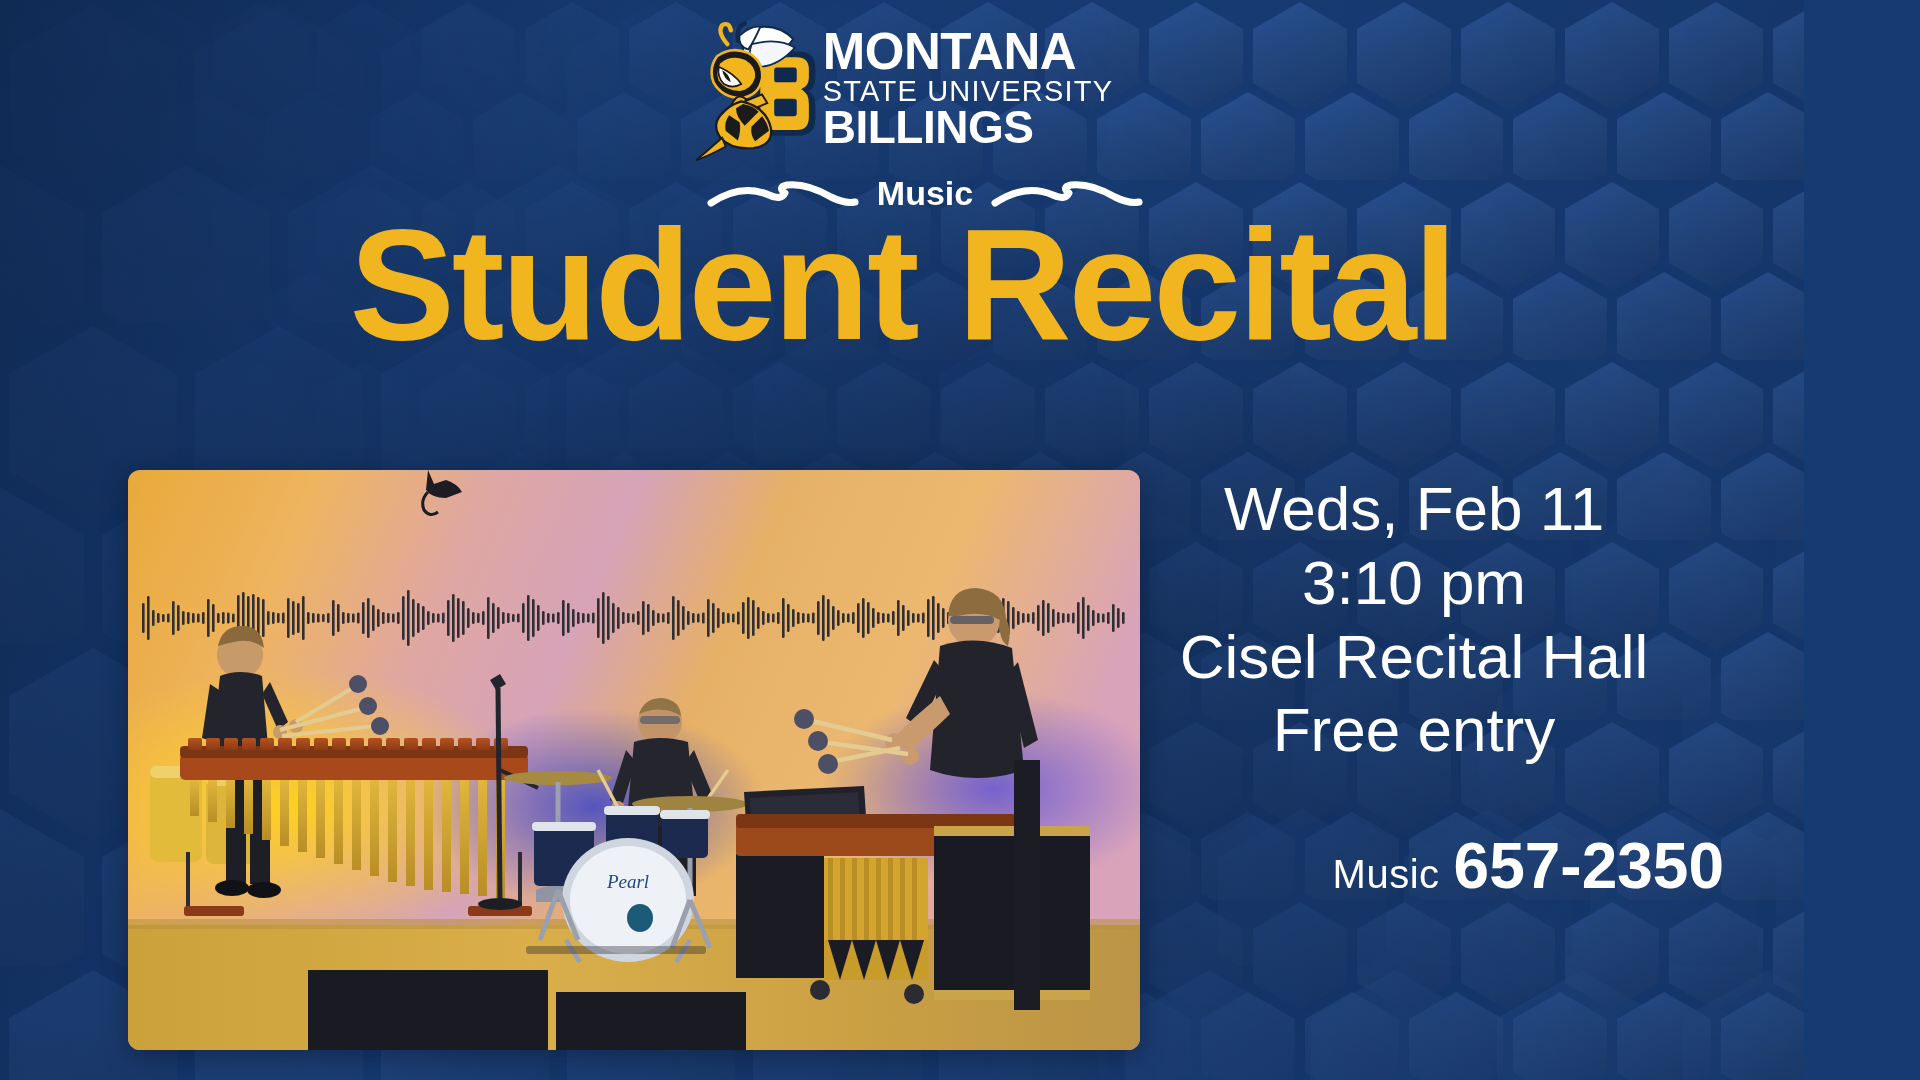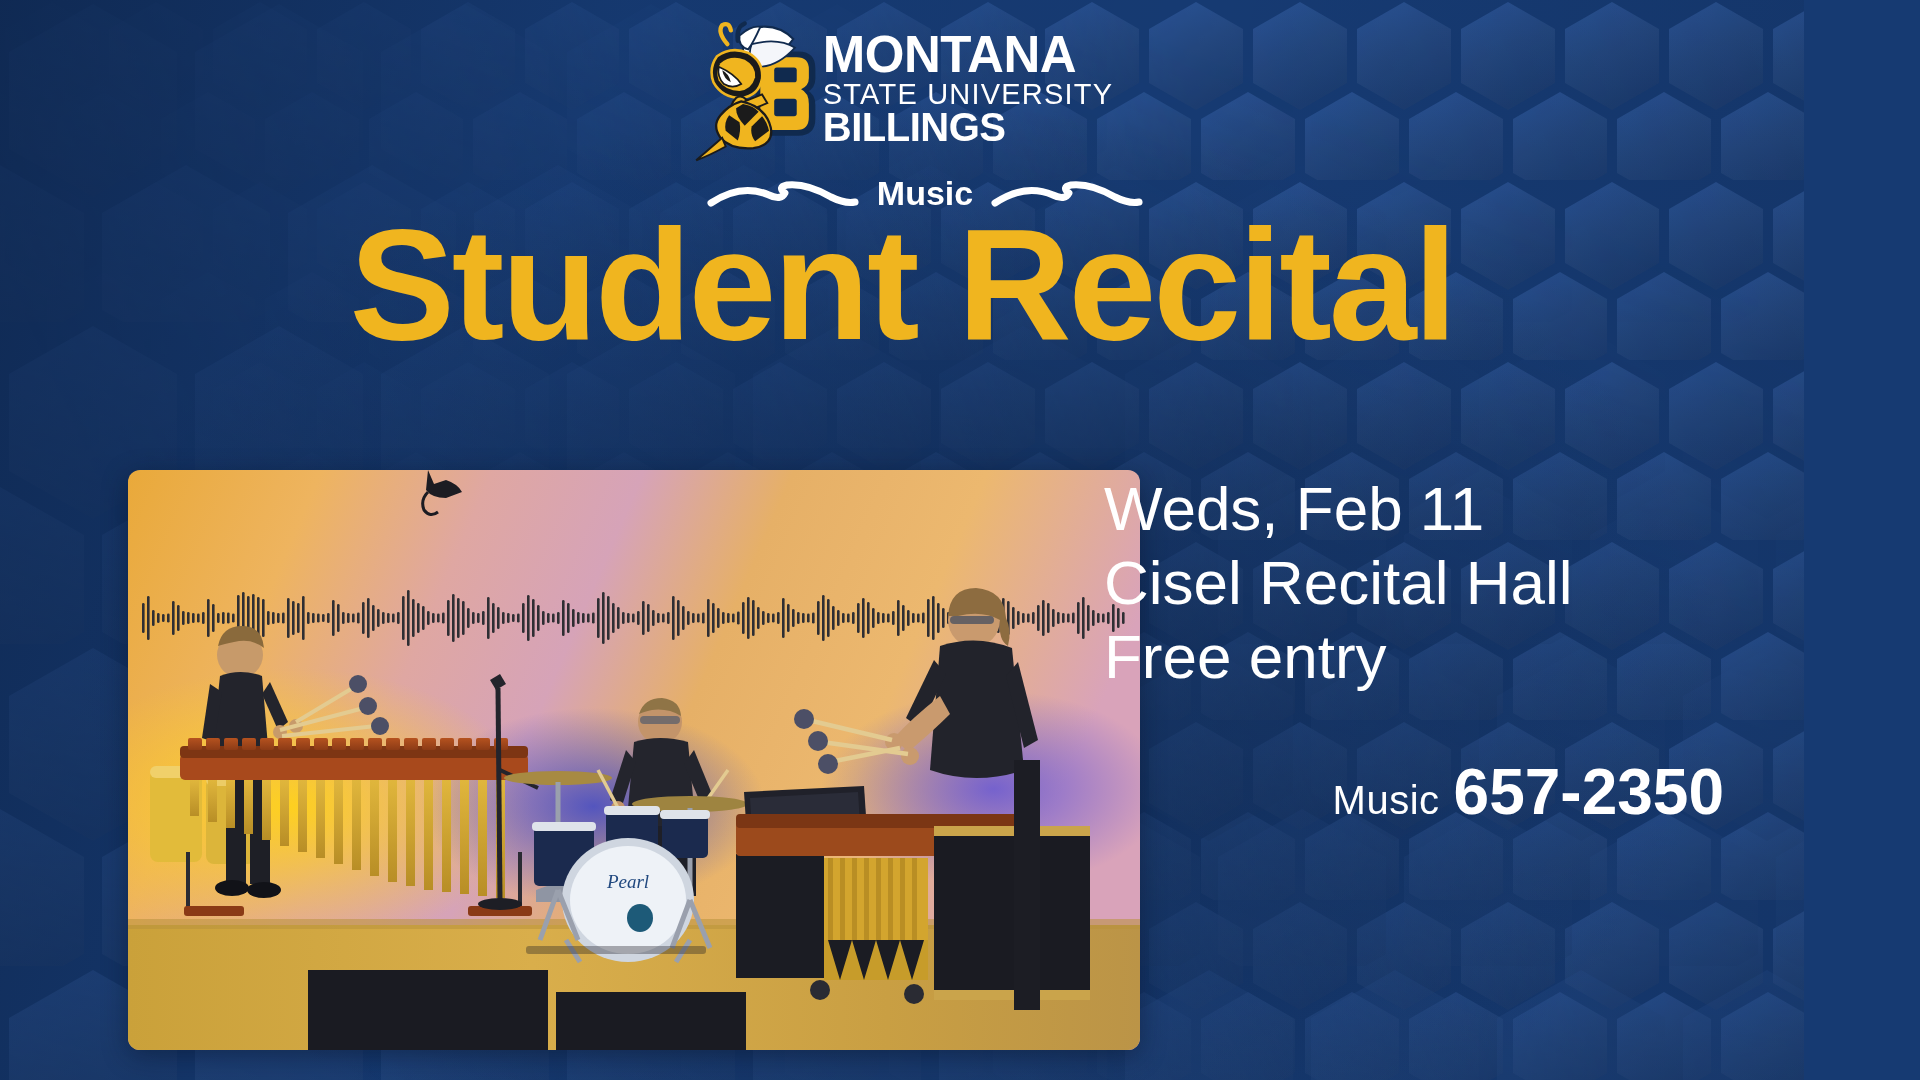--- a/index.html
+++ b/index.html
@@ -44,21 +44,21 @@
     letter-spacing:-0.5px; line-height:0.96;
     font-family:"Liberation Sans", sans-serif;
   }
   .wm-state {
     color:#ffffff; font-size:29px; font-weight:400;
     letter-spacing:1.2px; line-height:1.06;
     margin-top:-1px;
     font-family:"Liberation Sans", sans-serif;
   }
   .wm-billings {
-    color:#ffffff; font-weight:bold; font-size:40px;
+    color:#ffffff; font-weight:bold; font-size:46px;
     letter-spacing:-0.5px; line-height:0.98;
     margin-top:-1px;
     font-family:"Liberation Sans", sans-serif;
   }
   .music-row {
     display:flex; align-items:center; justify-content:center;
     gap:18px; margin-top:10px; margin-left:46px;
   }
   .music-word {
     color:#ffffff; font-weight:bold; font-size:34px;
@@ -89,21 +89,21 @@
     overflow:hidden;
     box-shadow:0 6px 26px rgba(6,18,40,0.45);
   }
   .photo-svg { display:block; width:1012px; height:580px; }
 
   
   .info {
     position:absolute;
     right:80px; top:472px;
     width:620px;
-    text-align:left;
+    text-align:center;
     color:#ffffff;
     font-family:"Liberation Sans", sans-serif;
   }
   .info-line {
     font-size:62px;
     font-weight:400;
     line-height:1.19;
     letter-spacing:0px;
     white-space:nowrap;
   }
@@ -649,20 +649,21 @@
         <rect x="886" y="290" width="26" height="250" fill="#1c1d24"></rect>
       </g>
 
       <rect x="180" y="500" width="240" height="80" fill="#1a1b22"></rect>
       <rect x="428" y="522" width="190" height="58" fill="#1a1b22"></rect>
     </svg>
   </div>
 
   <div class="info">
     <div class="info-line">Weds, Feb 11</div>
+    <div class="info-line">3:10 pm</div>
     <div class="info-line">Cisel Recital Hall</div>
     <div class="info-line">Free entry</div>
 
     <div class="phone-row">
       <span class="phone-label">Music</span>
       <span class="phone-number">657-2350</span>
     </div>
   </div>
 
 </div>

